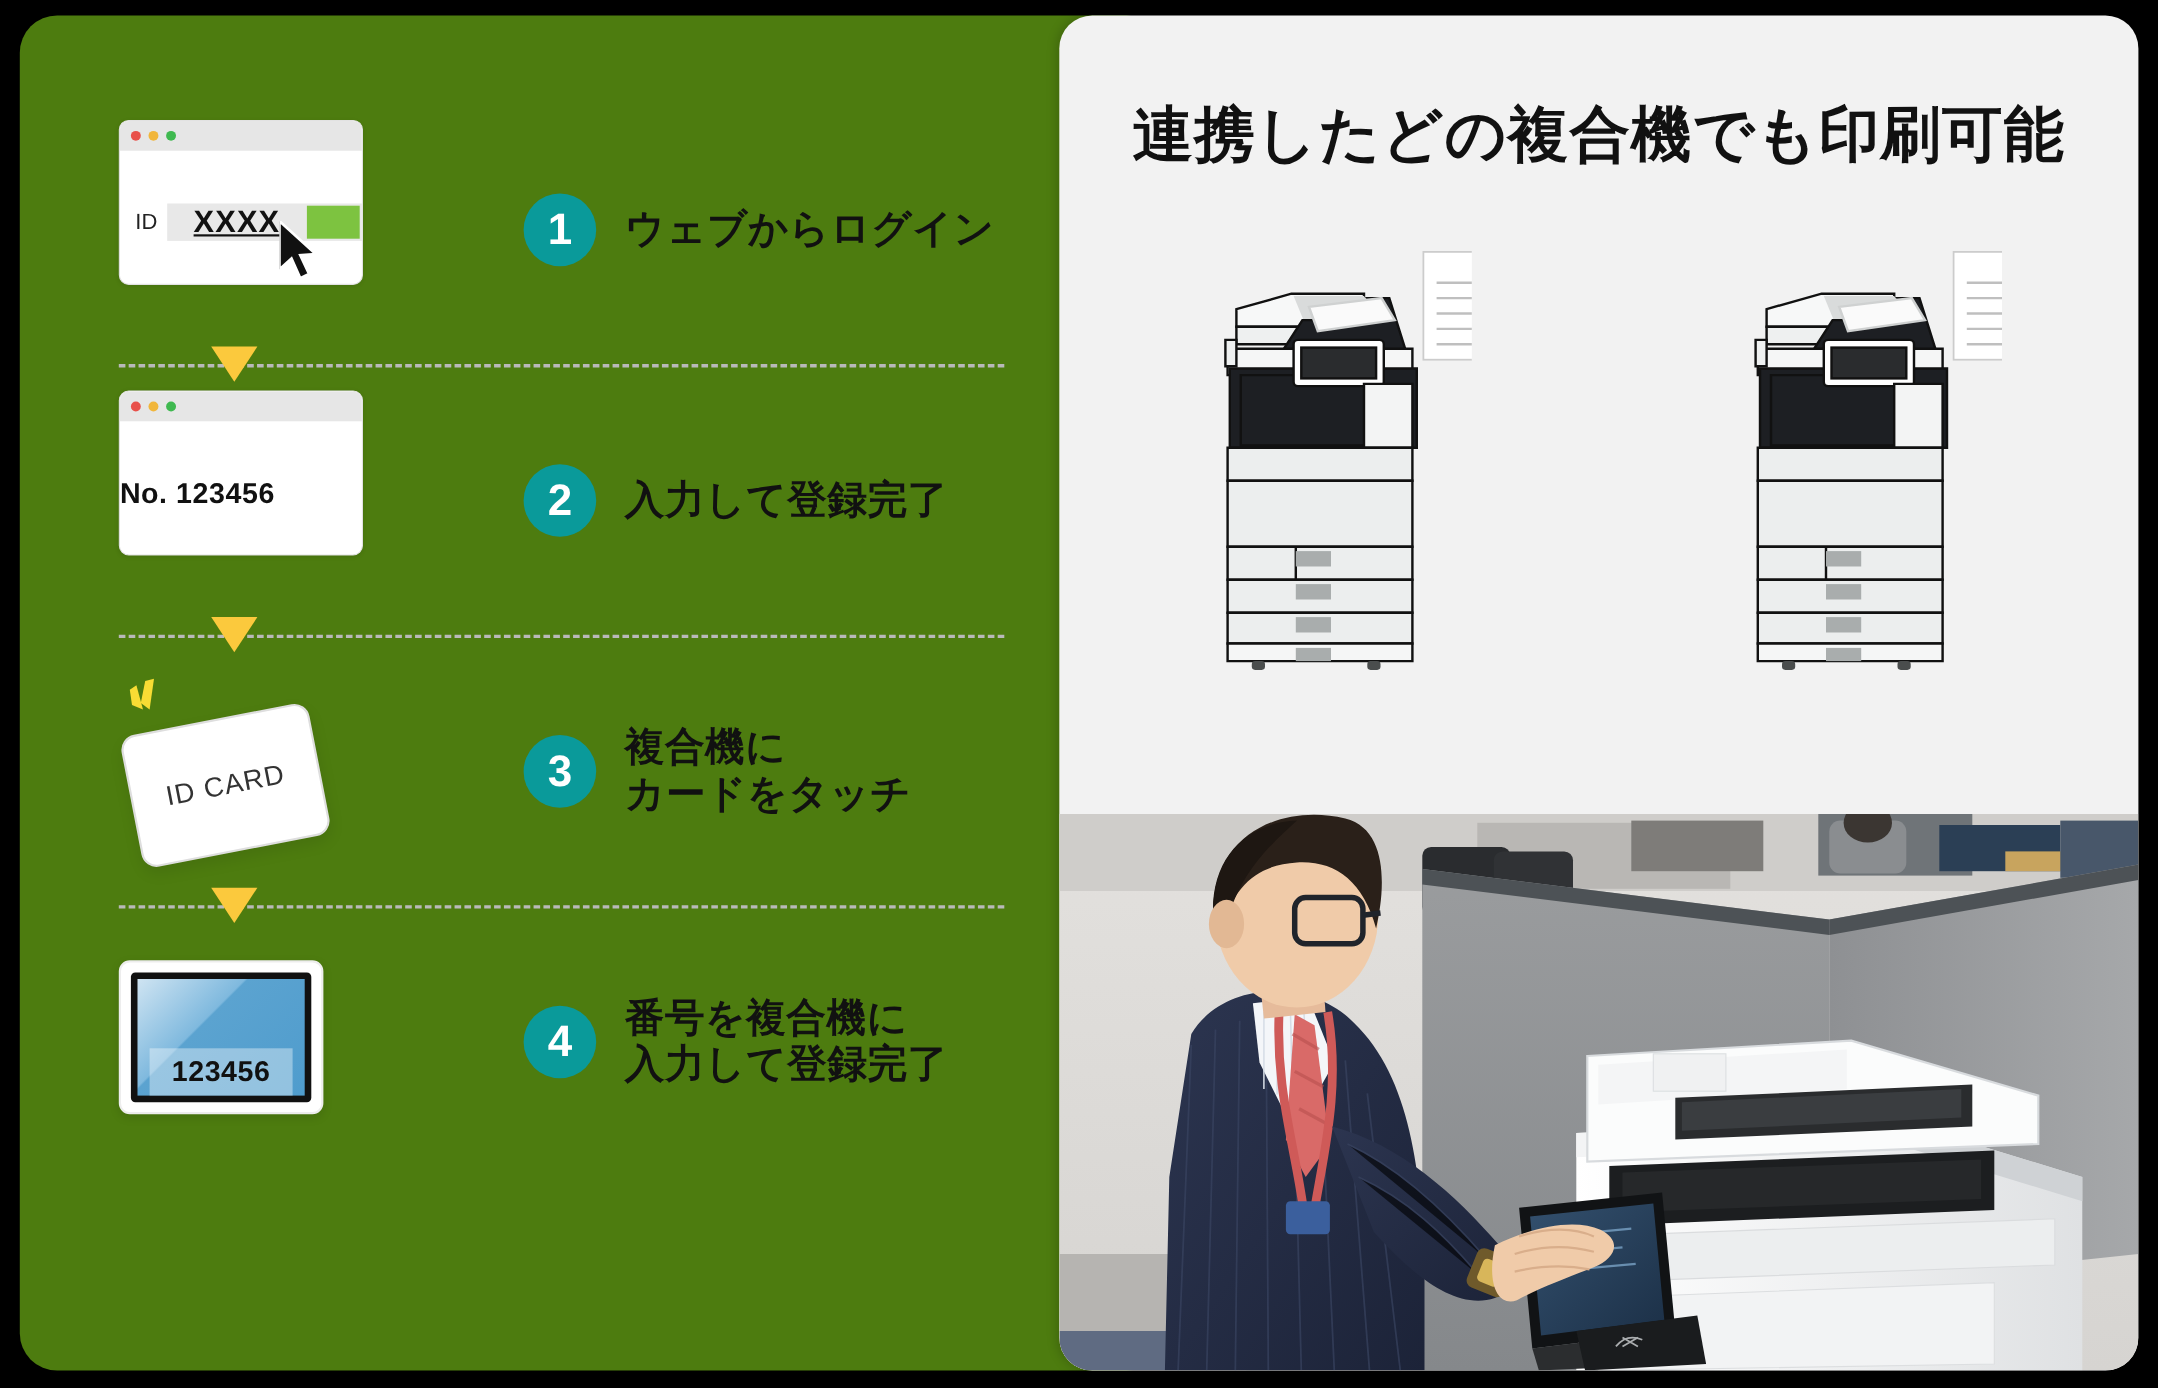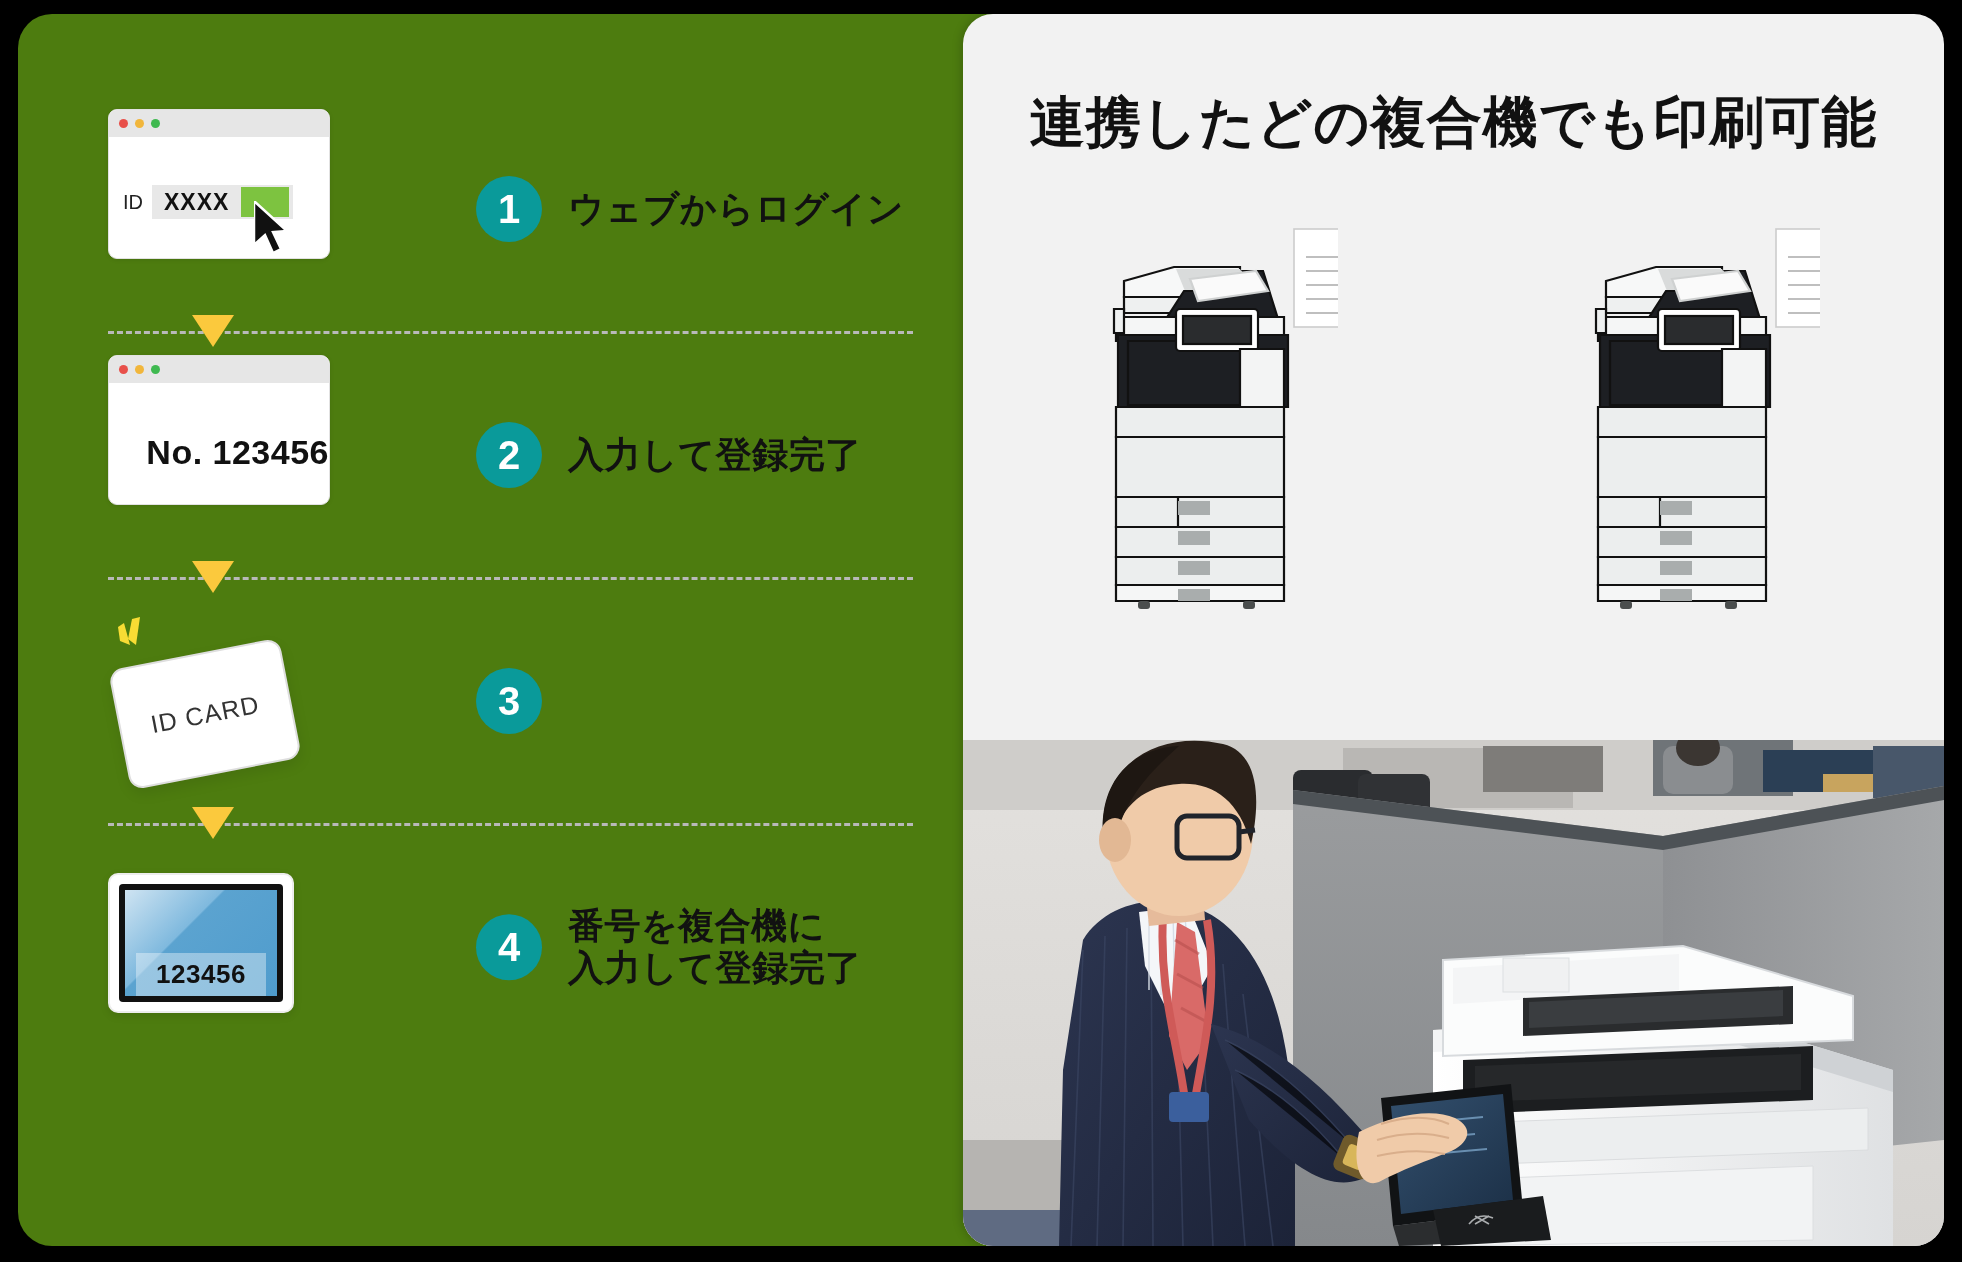--- a/index.html
+++ b/index.html
@@ -54,29 +54,29 @@
   .win .bar{height:27px;background:#e6e6e6;display:flex;align-items:center;padding-left:10px;gap:7px;}
   .dot{width:9px;height:9px;border-radius:50%;}
   .dot.r{background:#e8504a;} .dot.y{background:#f1b63b;} .dot.g{background:#3fb950;}
 
   .win .body{position:relative;height:121px;}
 
   
   .idrow{position:absolute;left:14px;top:48px;display:flex;align-items:center;gap:9px;}
   .idlabel{font-size:20px;color:#222;font-family:"Liberation Sans",sans-serif;}
   .idfield{background:#e8e8e8;display:flex;align-items:center;height:34px;}
-  .idval{font-size:23px;font-weight:bold;color:#111;padding:0 12px;letter-spacing:1px;}
+  .idval{font-size:28px;font-weight:bold;color:#111;padding:0 24px;letter-spacing:1px;text-decoration:underline;}
   .idbtn{width:48px;height:30px;background:#7dc340;margin-right:4px;}
   .cursor{position:absolute;left:145px;top:64px;width:0;height:0;}
   .cursor svg{position:absolute;left:0;top:0;}
 
   
   .wnum{
-    position:absolute;left:0;right:0;top:50px;text-align:right;
-    font-size:34px;font-weight:bold;color:#111;
+    position:absolute;left:0;right:0;top:50px;text-align:left;
+    font-size:26px;font-weight:bold;color:#111;
     font-family:"Liberation Sans",sans-serif;letter-spacing:0.5px;
   }
 
   
   .idcard-wrap{position:relative;width:235px;height:200px;}
   .idcard{
     position:absolute;left:10px;top:52px;width:170px;height:118px;
     background:#fff;border:2px solid #dedede;border-radius:14px;
     transform:rotate(-11deg);
     box-shadow:0 6px 14px rgba(0,0,0,.09);
@@ -207,20 +207,22 @@
                 <polygon points="2,12 8,8 14,30 4,26" fill="#f8dc34"></polygon>
               </svg>
             </div>
             <div class="idcard">
               <span>ID CARD</span>
             </div>
           </div>
         </div>
         <div class="badge-wrap">
           <div class="num-badge">3</div>
+          <div class="step-label">複合機に
+カードをタッチ</div>
         </div>
       </div>
 
       <div class="divider">
         <div class="dash"></div>
         <div class="tri"></div>
       </div>
 
       <div class="step-row">
         <div class="visual">

